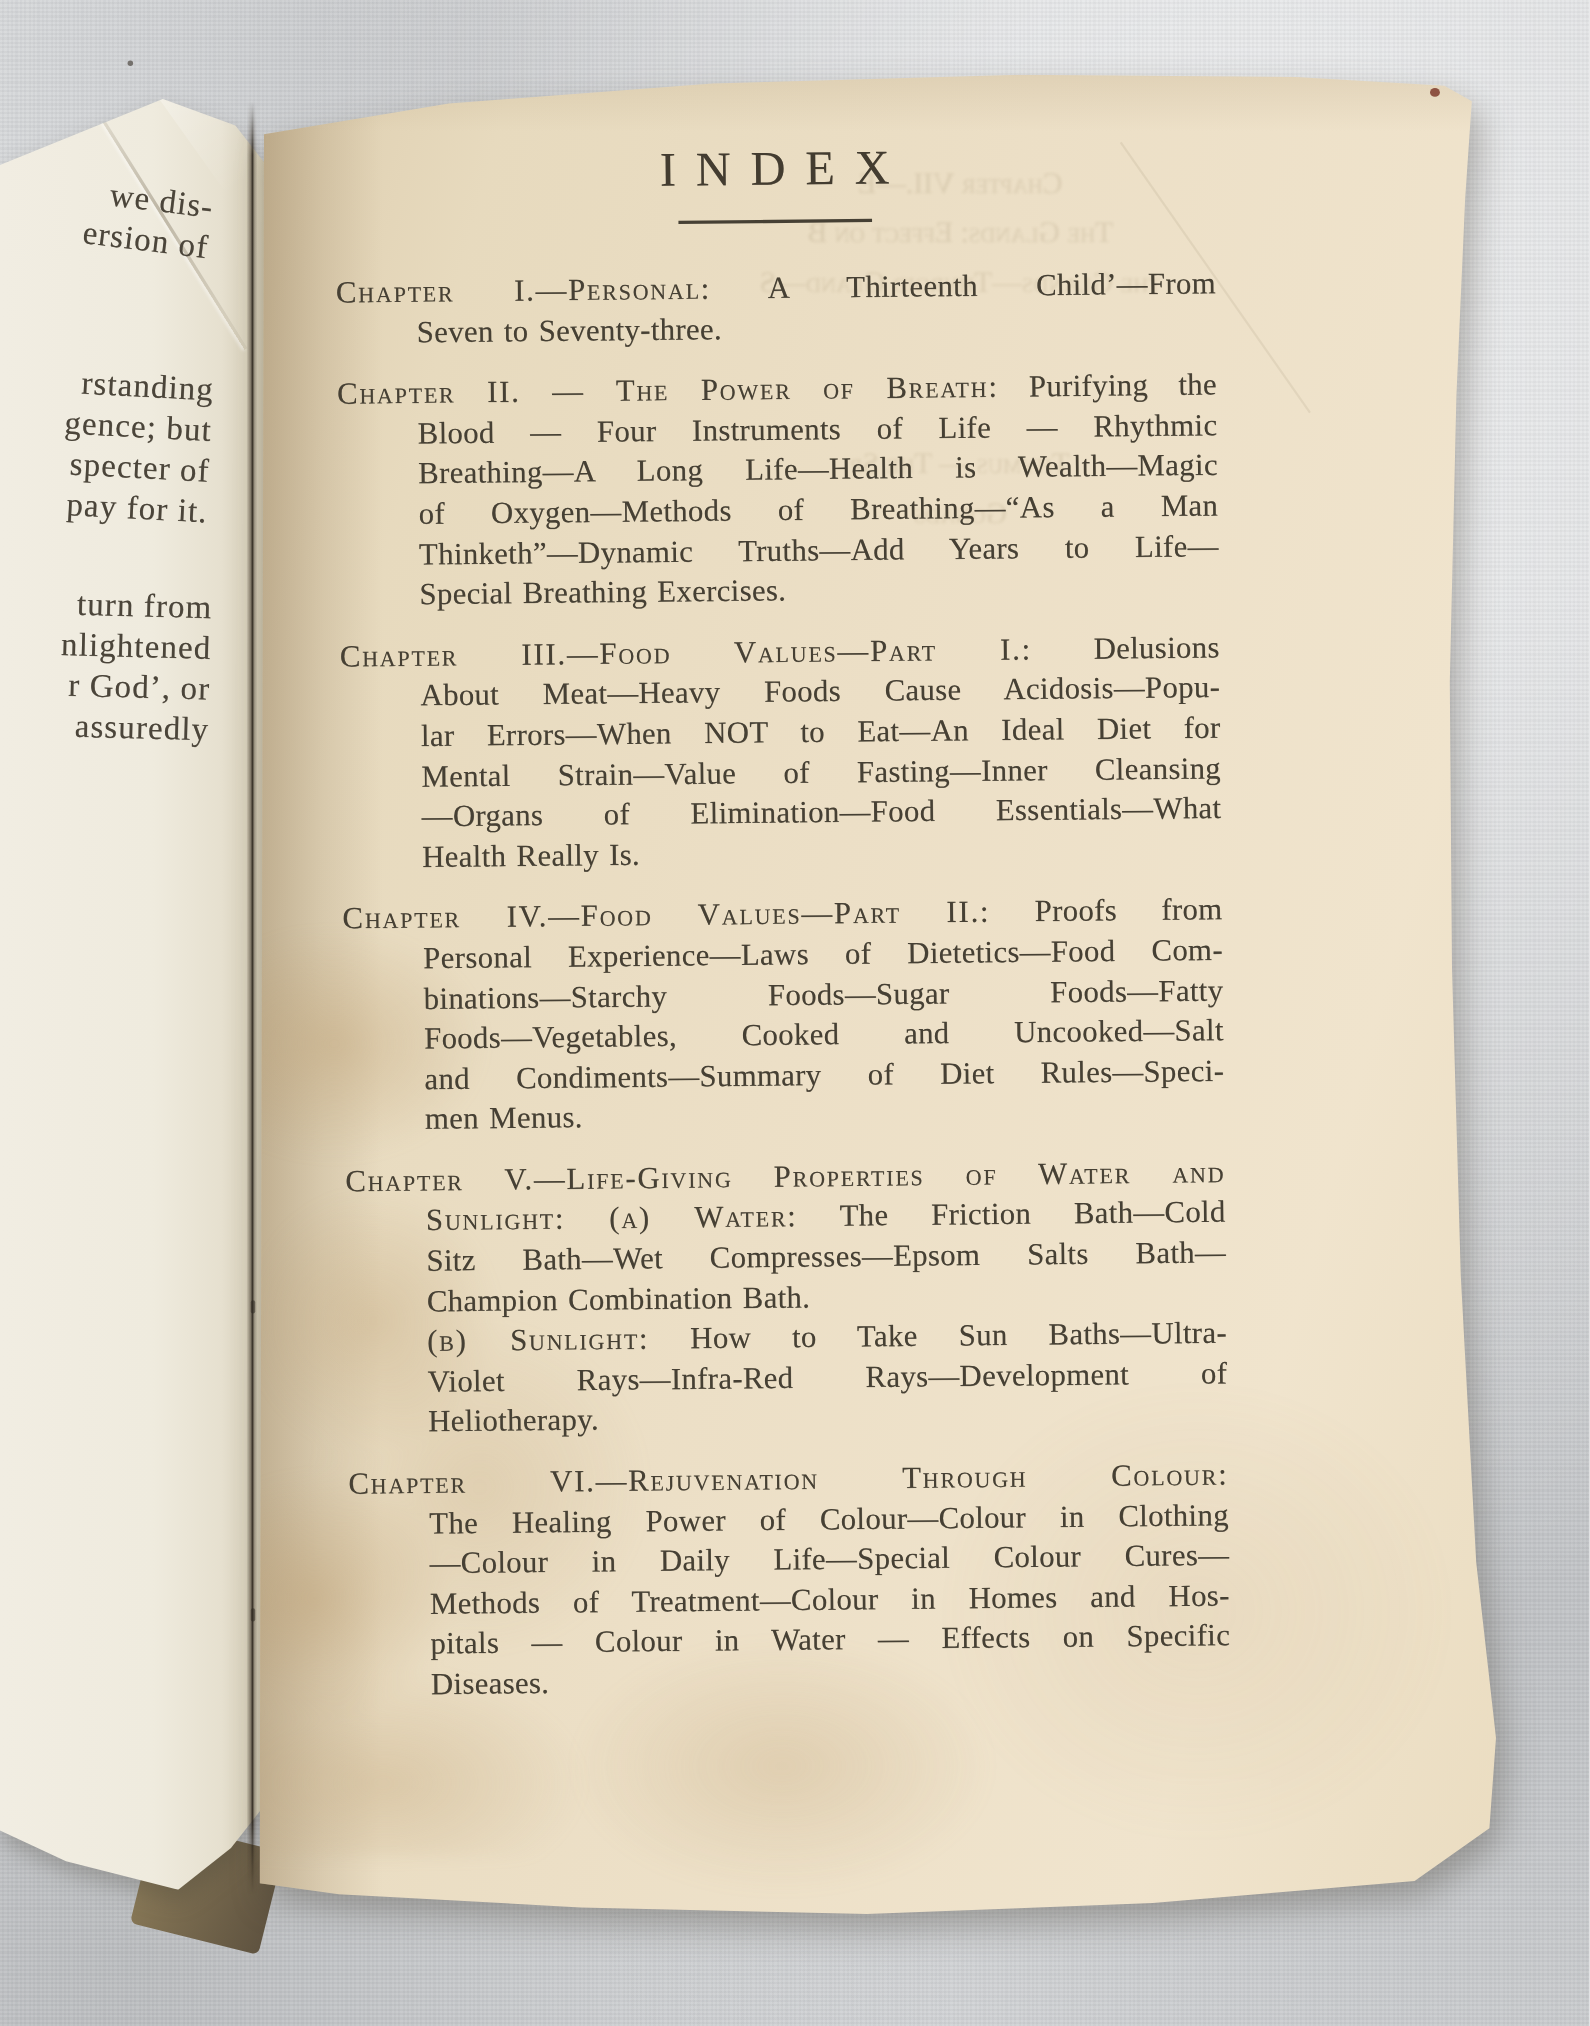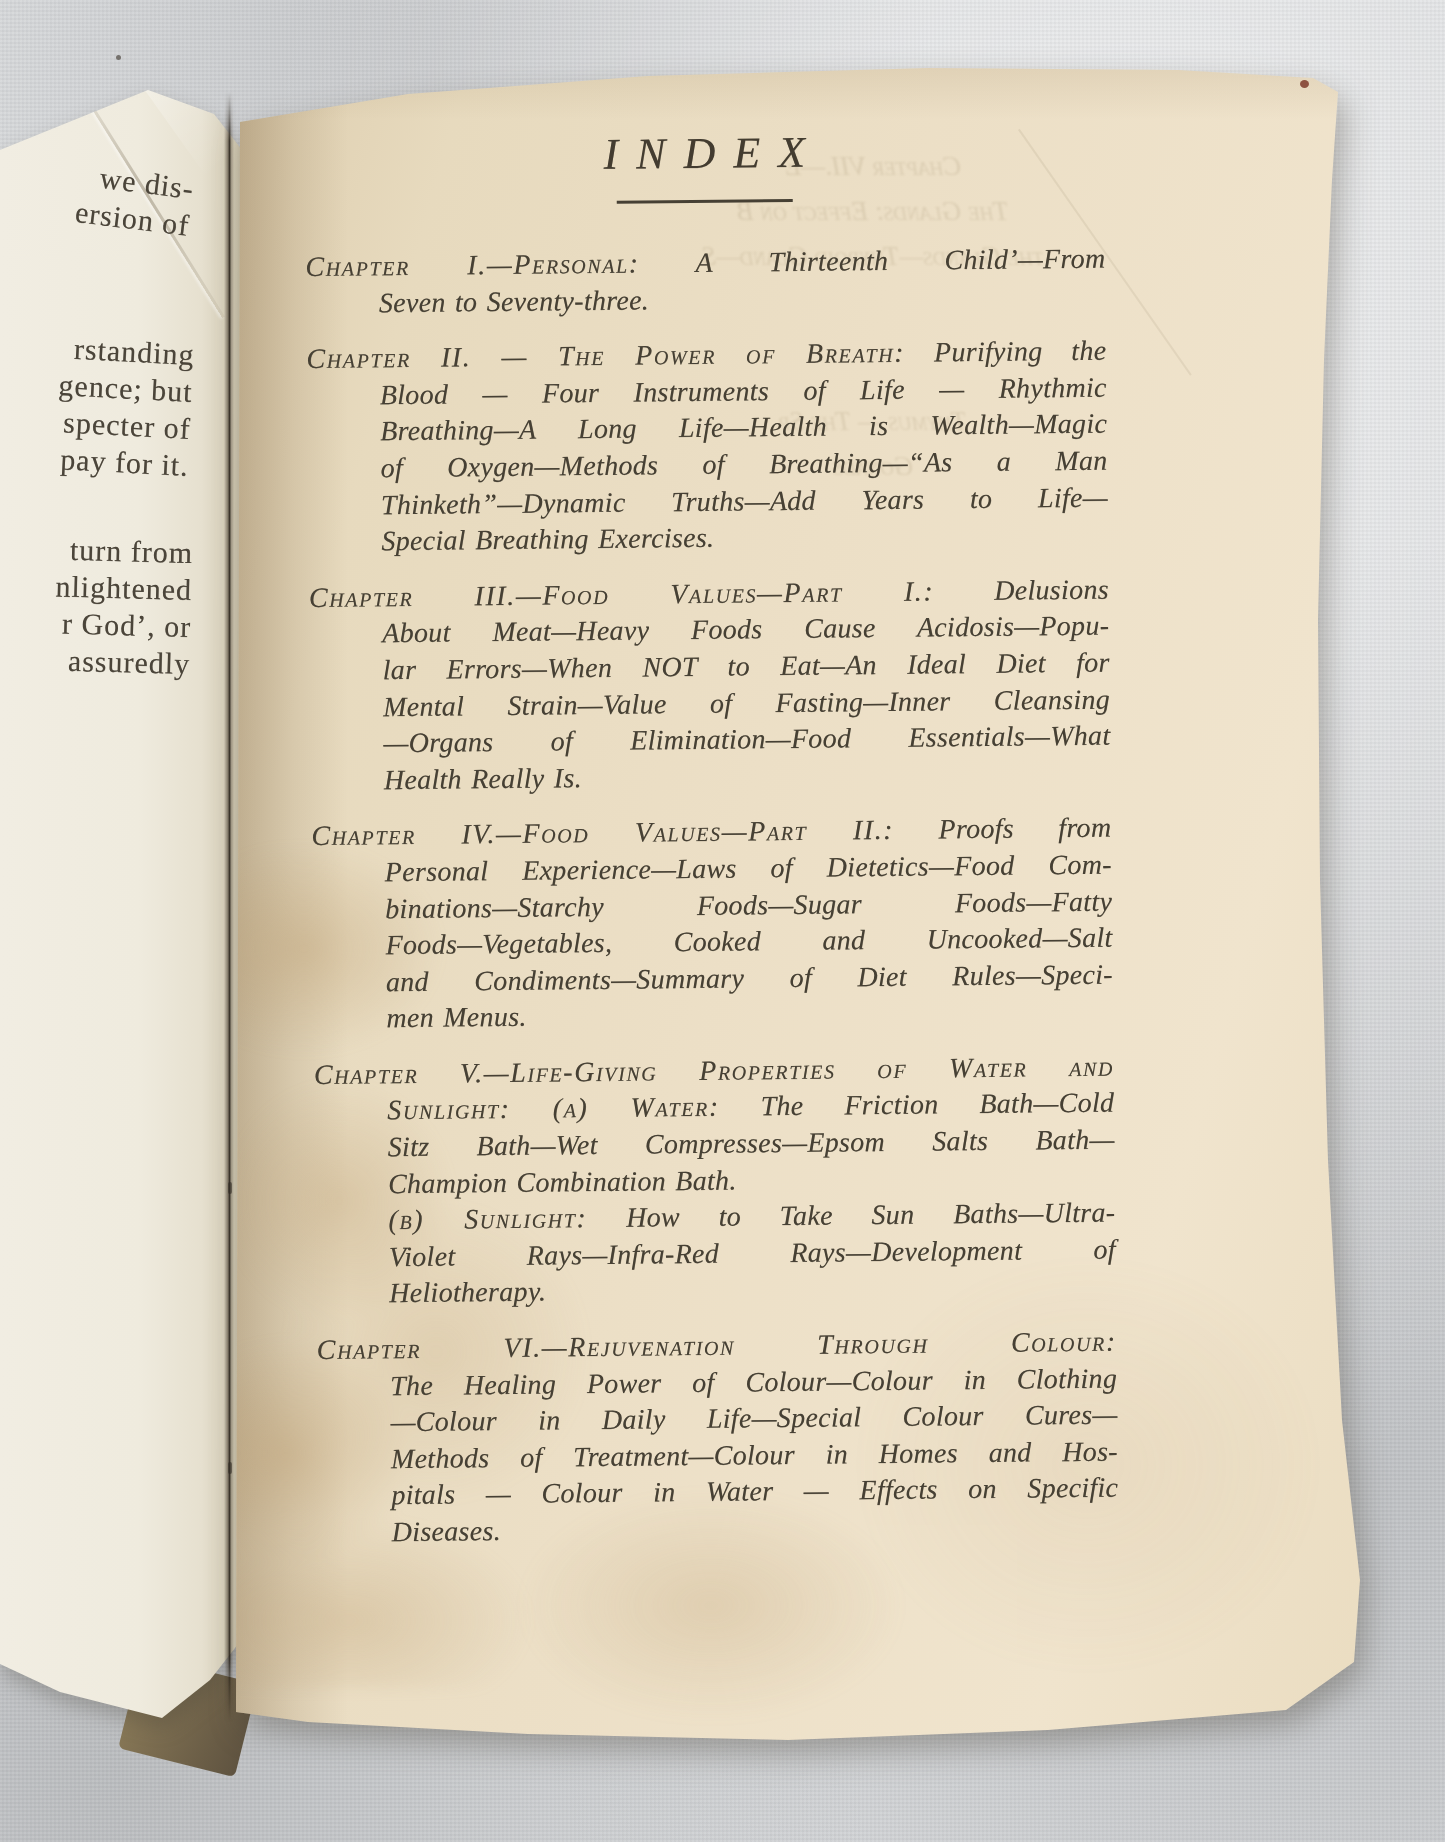--- a/index.html
+++ b/index.html
@@ -36,21 +36,21 @@
     background:linear-gradient(135deg,rgba(255,255,255,.45),transparent 70%);
     clip-path:polygon(20% 0,100% 100%,100% 0);}
   .left-frags{position:absolute;right:60px;top:142px;text-align:right;
     font-size:30px;line-height:37px;color:#4b453a;letter-spacing:1px;
     text-shadow:.2px .2px .4px rgba(75,69,58,.45);}
   .frag-group{transform-origin:right center;}
   .frag-group.g0{transform:rotate(7deg);}
   .frag-group.g1{margin-top:92px;transform:rotate(3deg);}
   .frag-group.g2{margin-top:50px;transform:rotate(1.5deg);}
 
-  .page-wrap-right{position:absolute;inset:0;filter:drop-shadow(7px 14px 16px rgba(70,65,55,.38));font-style:italic;}
+  .page-wrap-right{position:absolute;inset:0;filter:drop-shadow(7px 14px 16px rgba(70,65,55,.38));}
   .right-page{position:absolute;left:228px;top:60px;width:1152px;height:1700px;
     background:
       linear-gradient(0deg, rgba(160,140,100,.30), transparent 22px),
       linear-gradient(180deg, rgba(150,125,85,.16), transparent 60px),
       linear-gradient(105deg,#ddcdae 0%,#e7dabe 15%,#ecdfc6 45%,#f0e4cd 78%,#eadcc0 100%);
     clip-path:polygon(12px 62px,180px 34px,420px 16px,700px 8px,950px 10px,1085px 18px,1110px 32px,1104px 120px,1096px 300px,1090px 560px,1092px 820px,1100px 1100px,1114px 1360px,1132px 1520px,1126px 1602px,1058px 1650px,820px 1670px,560px 1680px,300px 1674px,80px 1662px,8px 1652px);}
   .gutter-shade{position:absolute;left:0;top:0;bottom:0;width:120px;
     background:linear-gradient(90deg,rgba(120,95,60,.38),rgba(120,95,60,.14) 55%,transparent);}
   .page-crease{position:absolute;left:790px;top:70px;width:2px;height:300px;
     background:rgba(120,100,70,.10);transform:rotate(-35deg);transform-origin:top left;}

